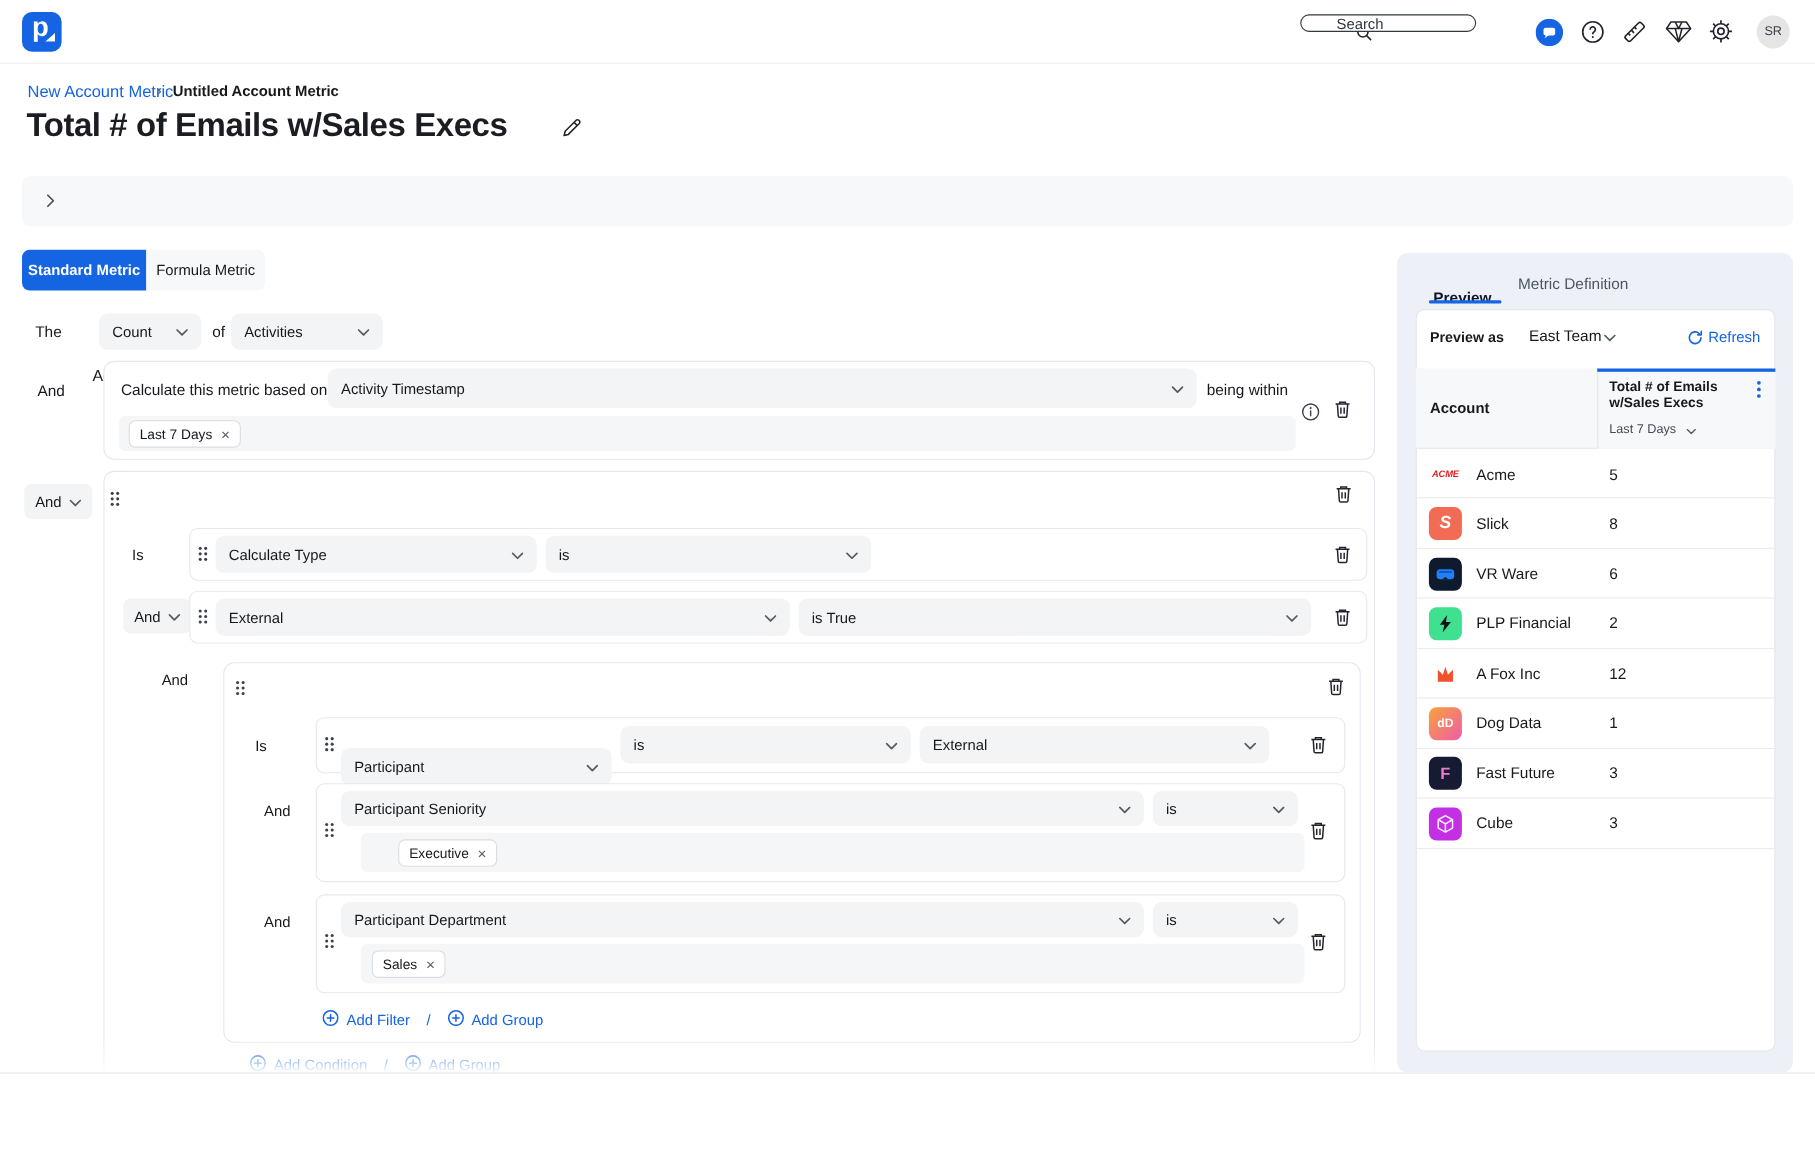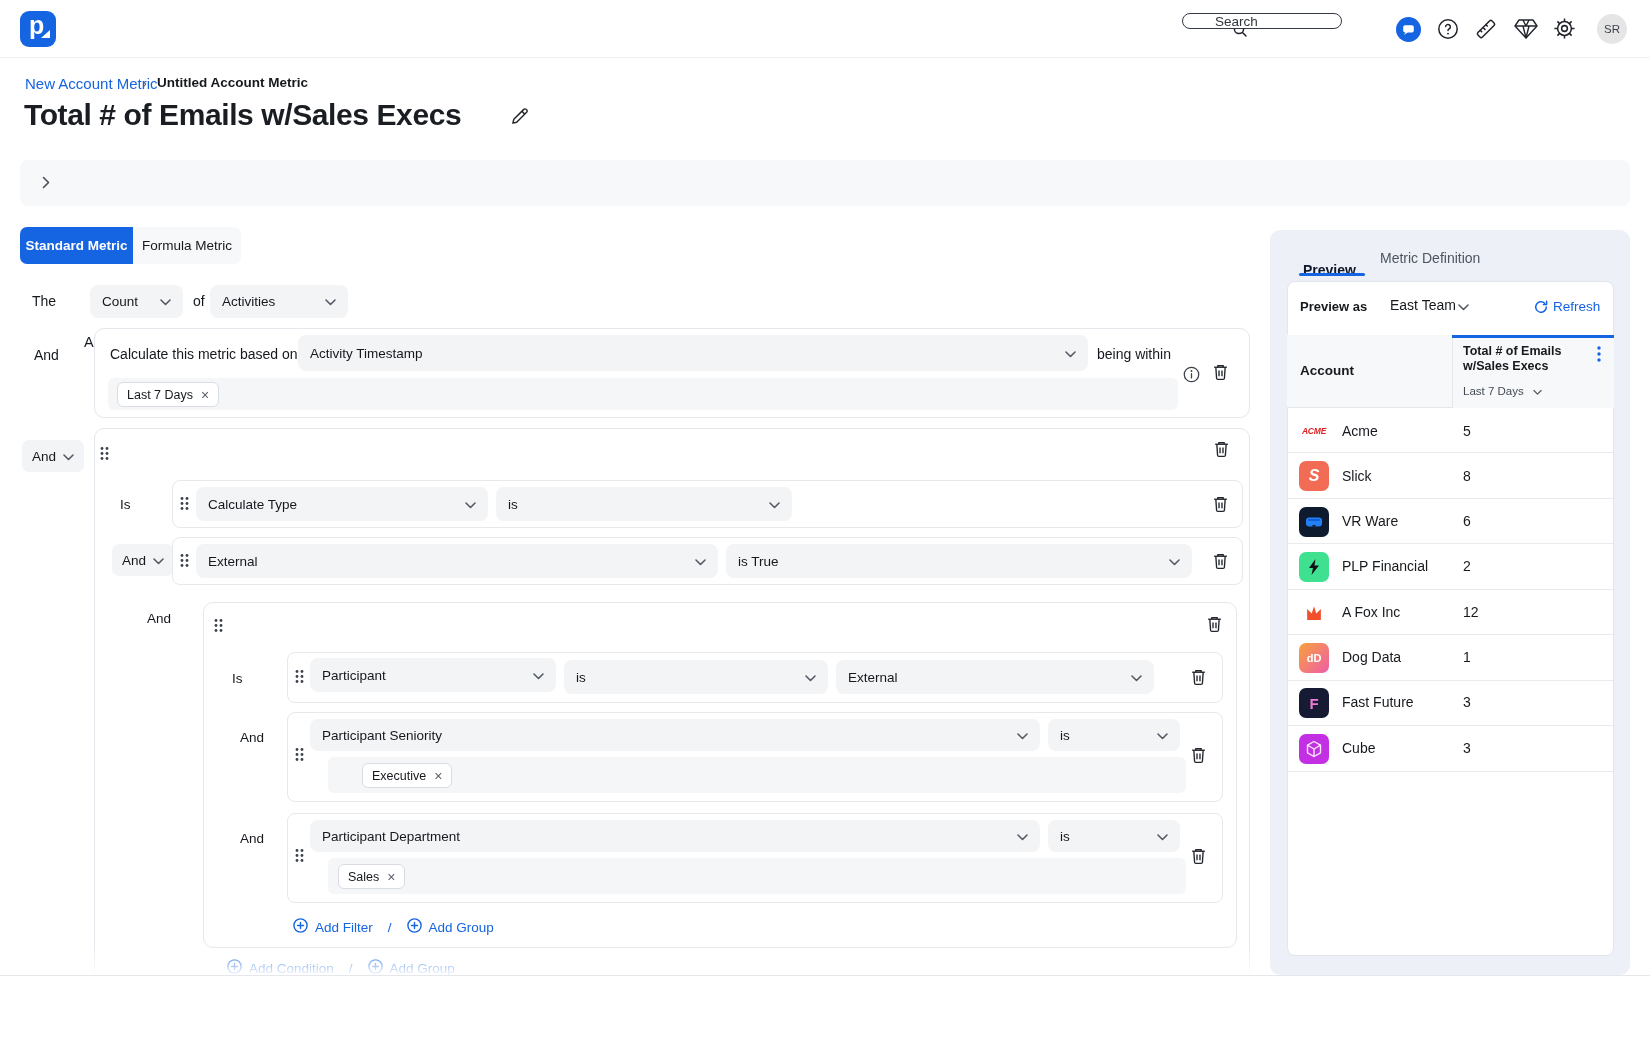--- a/index.html
+++ b/index.html
@@ -330,21 +330,21 @@
   <span class="icon" style="left:295px;top:669px;">
         <svg width="9" height="15" viewBox="0 0 9 15" fill="#3c424b">
           <circle cx="2" cy="2.5" r="1.4"></circle>
           <circle cx="7" cy="2.5" r="1.4"></circle>
           <circle cx="2" cy="7.5" r="1.4"></circle>
           <circle cx="7" cy="7.5" r="1.4"></circle>
           <circle cx="2" cy="12.5" r="1.4"></circle>
           <circle cx="7" cy="12.5" r="1.4"></circle>
         </svg>
       </span>
-  <div class="sel" style="left:310px;top:658px;width:246px;gap:44px;">
+  <div class="sel" style="left:310px;top:680px;width:246px;gap:44px;">
     <span>Participant</span>
         <span><svg width="11" height="7" viewBox="0 0 11 7">
             <path d="M1 1l4.5 4.5L10 1" fill="none" stroke="#555c66" stroke-width="1.6" stroke-linecap="round" stroke-linejoin="round"></path>
           </svg></span>
   </div>
   <div class="sel" style="left:564px;top:660px;width:264px;">
     <span>is</span>
         <span><svg width="11" height="7" viewBox="0 0 11 7">
             <path d="M1 1l4.5 4.5L10 1" fill="none" stroke="#555c66" stroke-width="1.6" stroke-linecap="round" stroke-linejoin="round"></path>
           </svg></span>

